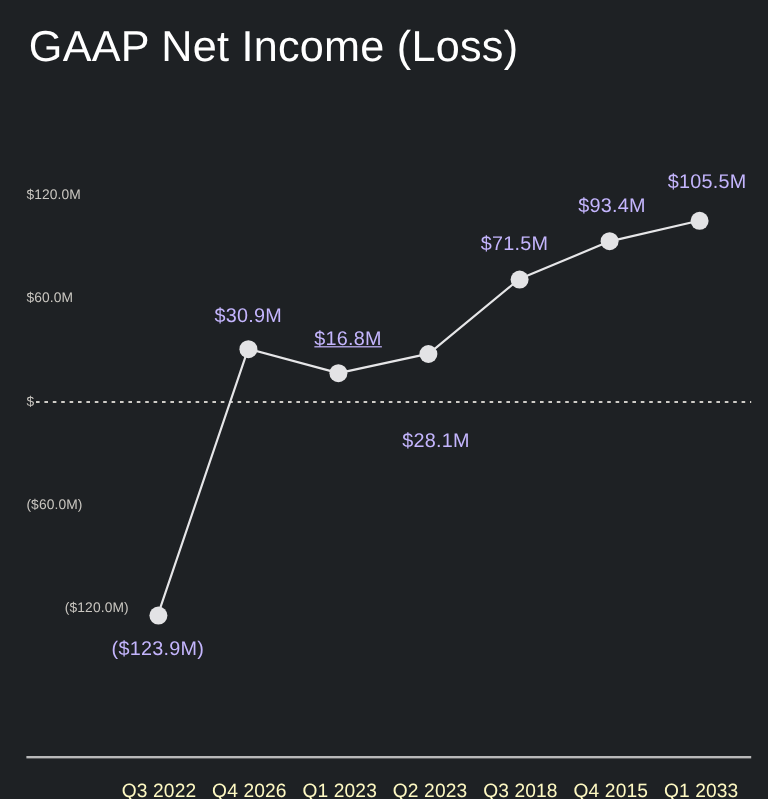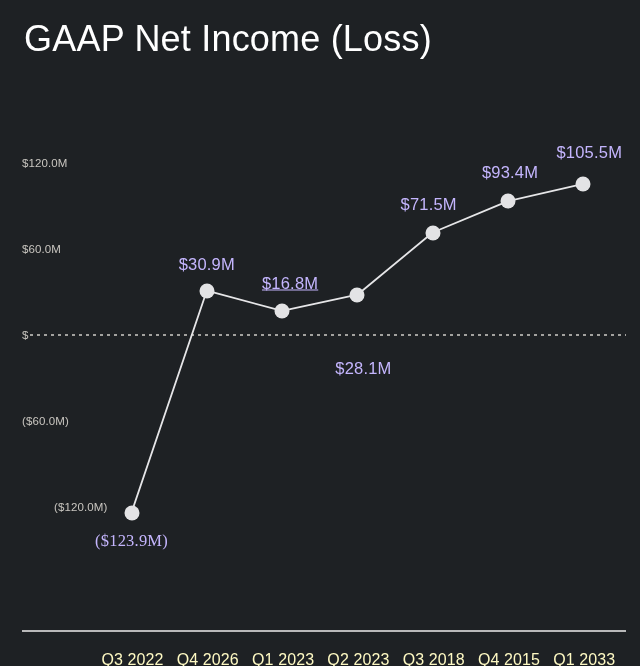--- a/index.html
+++ b/index.html
@@ -102,21 +102,21 @@
     <div id="markers">
         <div class="marker" style="left: 131.5px; top: 501.59px;"></div>
         <div class="marker" style="left: 206.8px; top: 279.71px;"></div>
         <div class="marker" style="left: 282.1px; top: 299.92px;"></div>
         <div class="marker" style="left: 357.4px; top: 283.723px;"></div>
         <div class="marker" style="left: 432.7px; top: 221.517px;"></div>
         <div class="marker" style="left: 508px; top: 190.127px;"></div>
         <div class="marker" style="left: 583.3px; top: 172.783px;"></div>
       </div>
     <div id="pt-labels">
-        <div class="pt-label" style="left: 131.5px; top: 529.59px; font-family: Liberation Serif, serif;">($123.9M)</div>
+        <div class="pt-label" style="left: 131.5px; top: 529.59px;">($123.9M)</div>
         <div class="pt-label" style="left: 206.8px; top: 252.71px;">$30.9M</div>
         <div class="pt-label" style="left: 290.1px; top: 271.92px; text-decoration: underline;">$16.8M</div>
         <div class="pt-label" style="left: 363.4px; top: 312.723px; margin-top: 44px;">$28.1M</div>
         <div class="pt-label" style="left: 428.7px; top: 192.517px;">$71.5M</div>
         <div class="pt-label" style="left: 510px; top: 161.127px;">$93.4M</div>
         <div class="pt-label" style="left: 589.3px; top: 140.783px;">$105.5M</div>
       </div>
 
     <div class="axis-line" style="left:22px; top:619px; width:604px;"></div>
 

